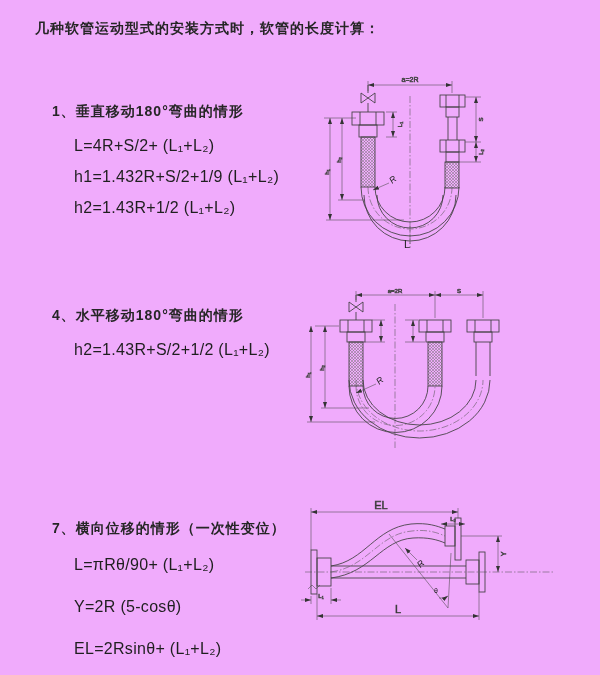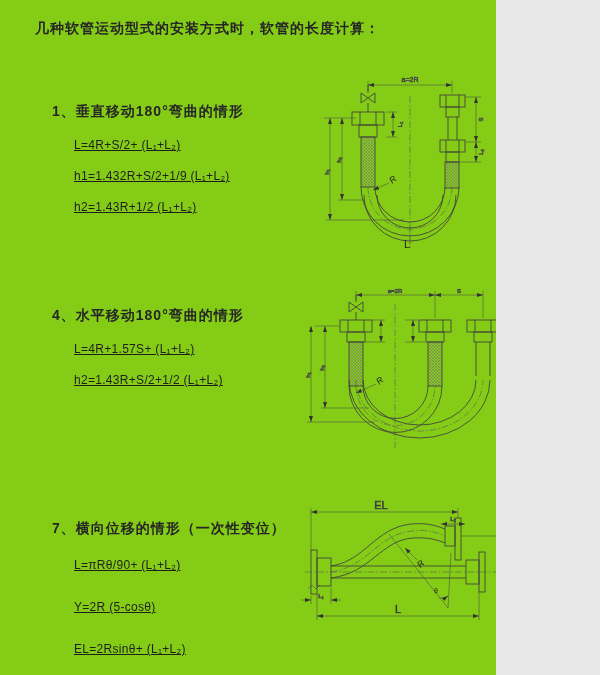--- a/index.html
+++ b/index.html
@@ -1,24 +1,24 @@
 <!DOCTYPE html>
 <html><head>
 <meta charset="utf-8">
 <style>
   html,body{margin:0;padding:0;}
   body{background:#e8e8e8;font-family:"Liberation Sans",sans-serif;}
-  .page{position:relative;width:496px;height:675px;background:#84cc16;overflow:hidden;
+  .page{position:relative;width:600px;height:675px;background:#f0abfc;overflow:hidden;
         color:#2b2b2b;}
   .doc-title{position:absolute;left:35px;top:20px;font-size:14px;font-weight:600;
         letter-spacing:1px;color:#262626;}
   .sec{position:absolute;left:52px;width:270px;}
   .sec-heading{font-size:14px;font-weight:600;letter-spacing:1px;color:#262626;margin-bottom:9px;}
-  .formula{font-size:12px;line-height:31px;margin-left:22px;letter-spacing:0.3px;color:#1f1f1f;
-        white-space:nowrap;text-decoration:underline;}
+  .formula{font-size:16px;line-height:31px;margin-left:22px;letter-spacing:0.3px;color:#1f1f1f;
+        white-space:nowrap;}
   #sec3 .formula{line-height:30px;margin-top:12px;}
   svg{position:absolute;}
   svg text{fill:#222;font-family:"Liberation Sans",sans-serif;}
   .dwg{stroke:#3f3f3f;fill:none;stroke-width:0.85;}
   .dim{stroke:#4a4a4a;fill:none;stroke-width:0.55;}
   .cl{stroke:#555;fill:none;stroke-width:0.55;stroke-dasharray:7 2 1.5 2;}
   .braid{stroke:#3f3f3f;stroke-width:0.85;}
   .lbl{font-size:7px;}
   .lbl-xs{font-size:6px;}
   .lbl-lg{font-size:11px;}
@@ -33,21 +33,20 @@
 
   <section class="sec" id="sec1" style="top:103px">
     <div class="sec-heading">1、垂直移动180°弯曲的情形</div>
     <div class="formula">L=4R+S/2+ (L₁+L₂)</div>
     <div class="formula">h1=1.432R+S/2+1/9 (L₁+L₂)</div>
     <div class="formula">h2=1.43R+1/2 (L₁+L₂)</div>
   </section>
 
   <section class="sec" id="sec2" style="top:307px">
     <div class="sec-heading">4、水平移动180°弯曲的情形</div>
-    <div class="formula">L=4R+1.57S+ (L₁+L₂)</div>
     <div class="formula">h2=1.43R+S/2+1/2 (L₁+L₂)</div>
   </section>
 
   <section class="sec" id="sec3" style="top:520px">
     <div class="sec-heading">7、横向位移的情形（一次性变位）</div>
     <div class="formula">L=πRθ/90+ (L₁+L₂)</div>
     <div class="formula">Y=2R (5-cosθ)</div>
     <div class="formula">EL=2Rsinθ+ (L₁+L₂)</div>
   </section>
 

